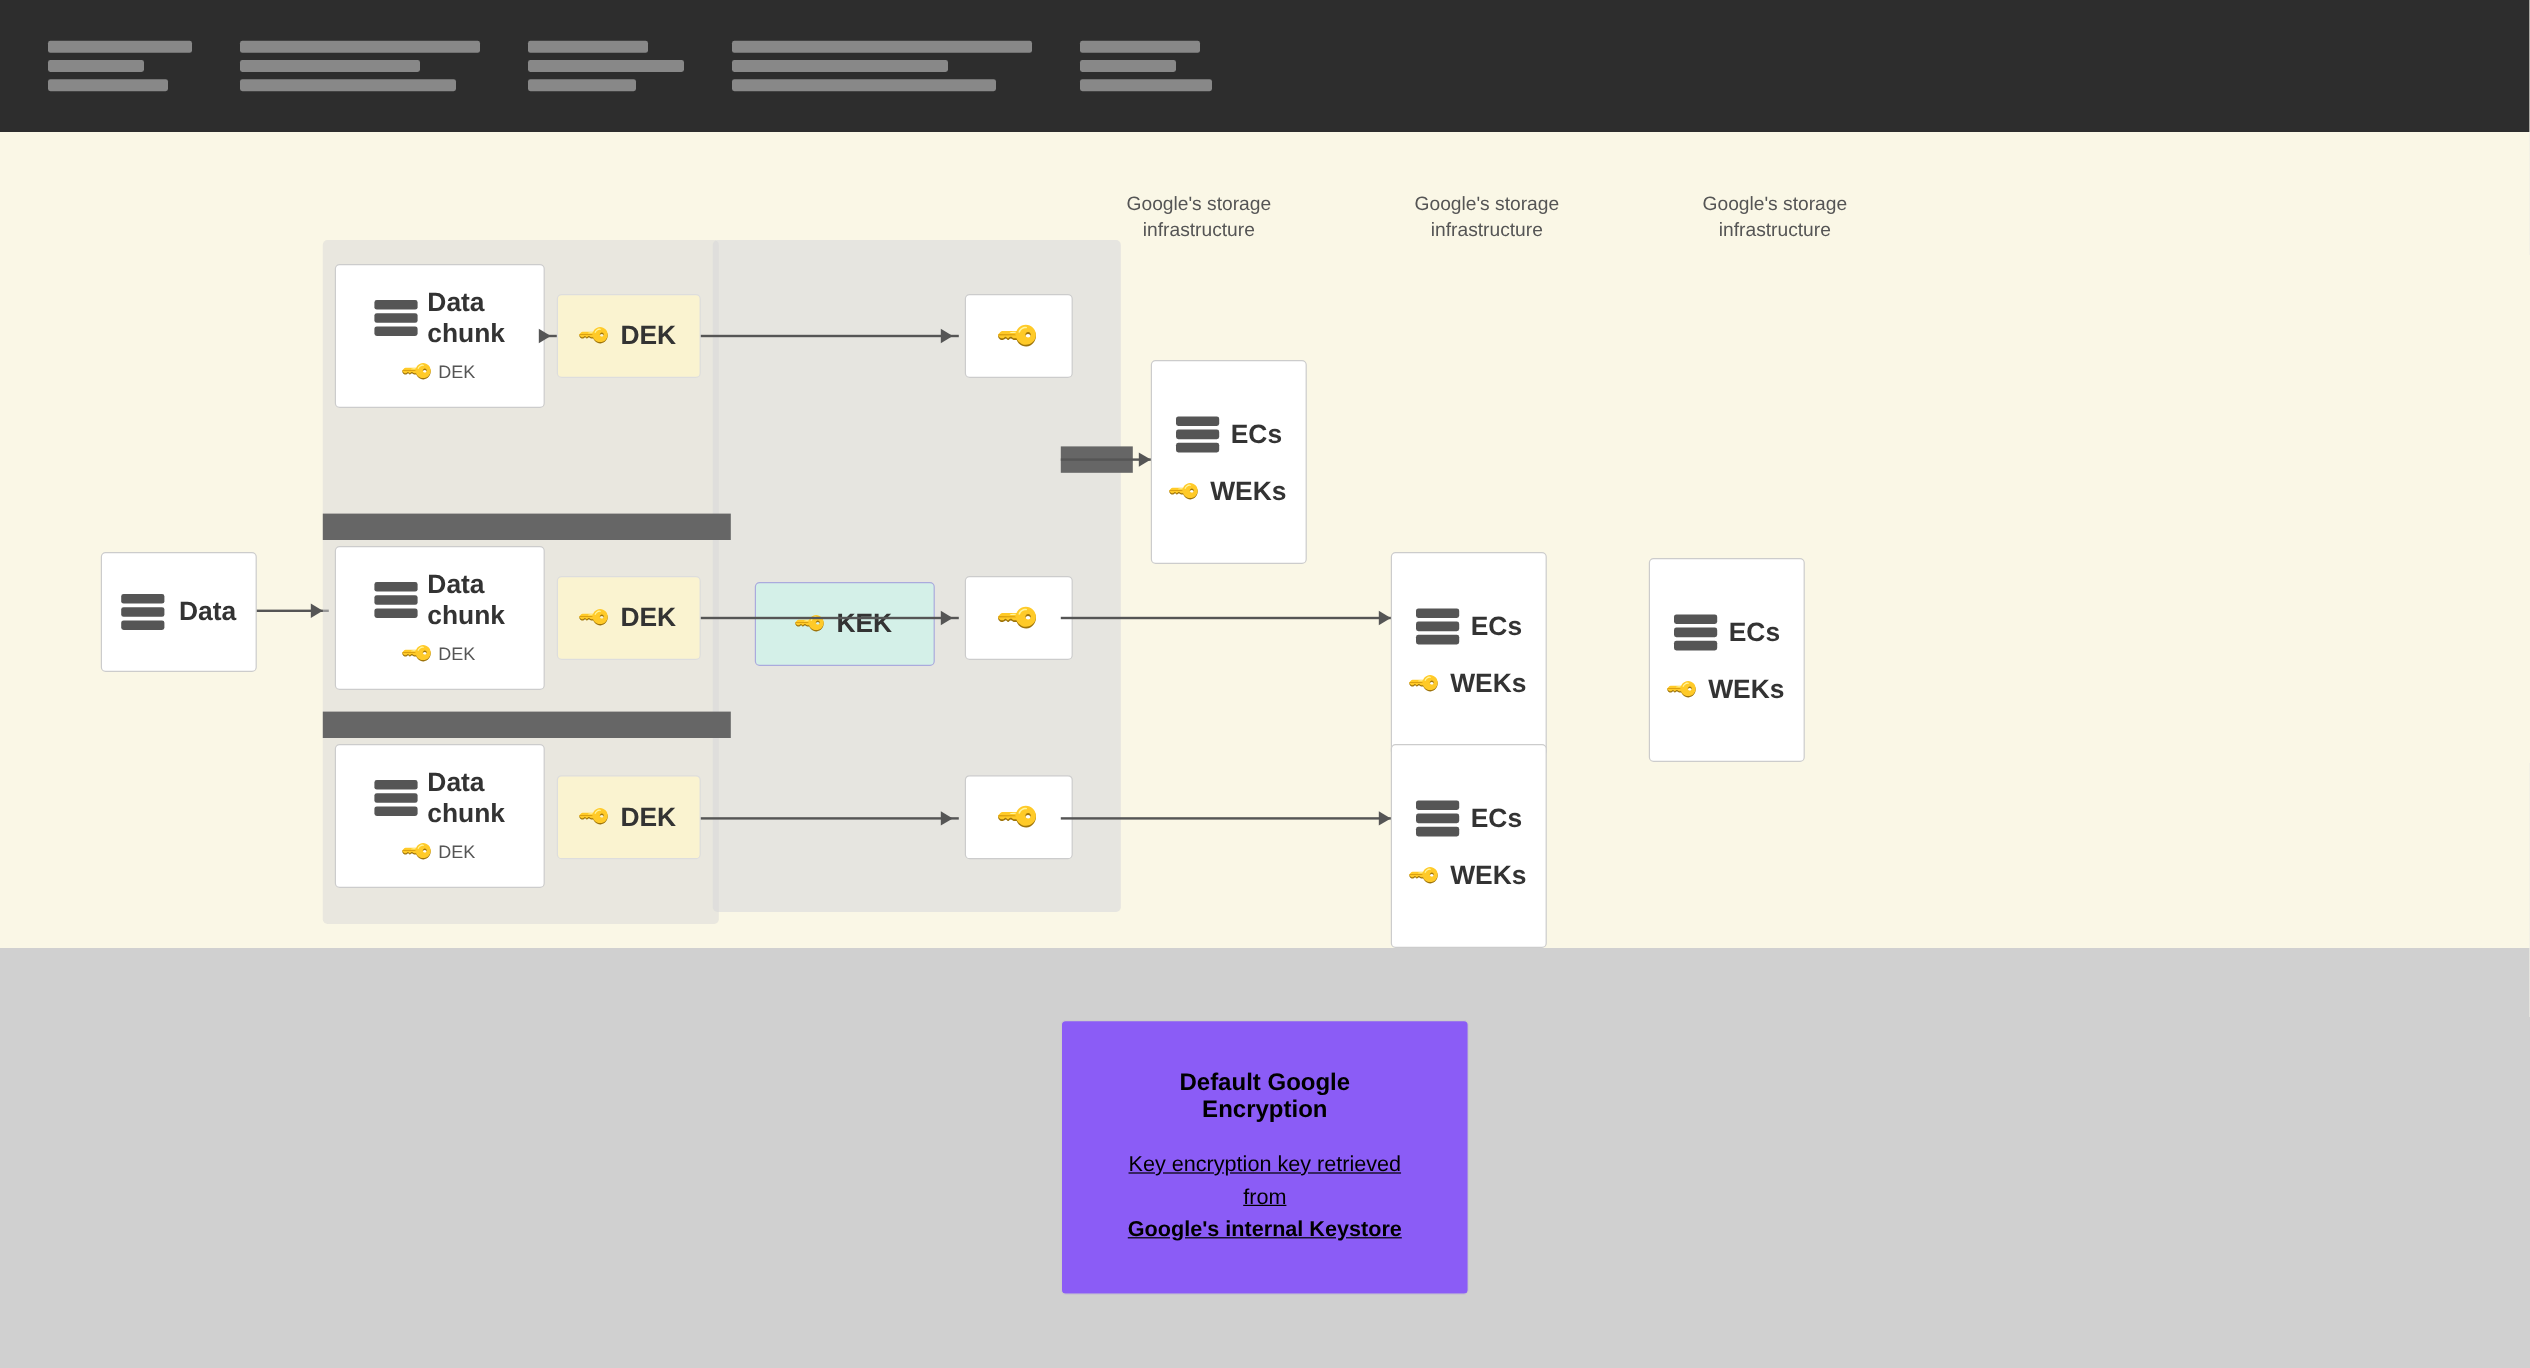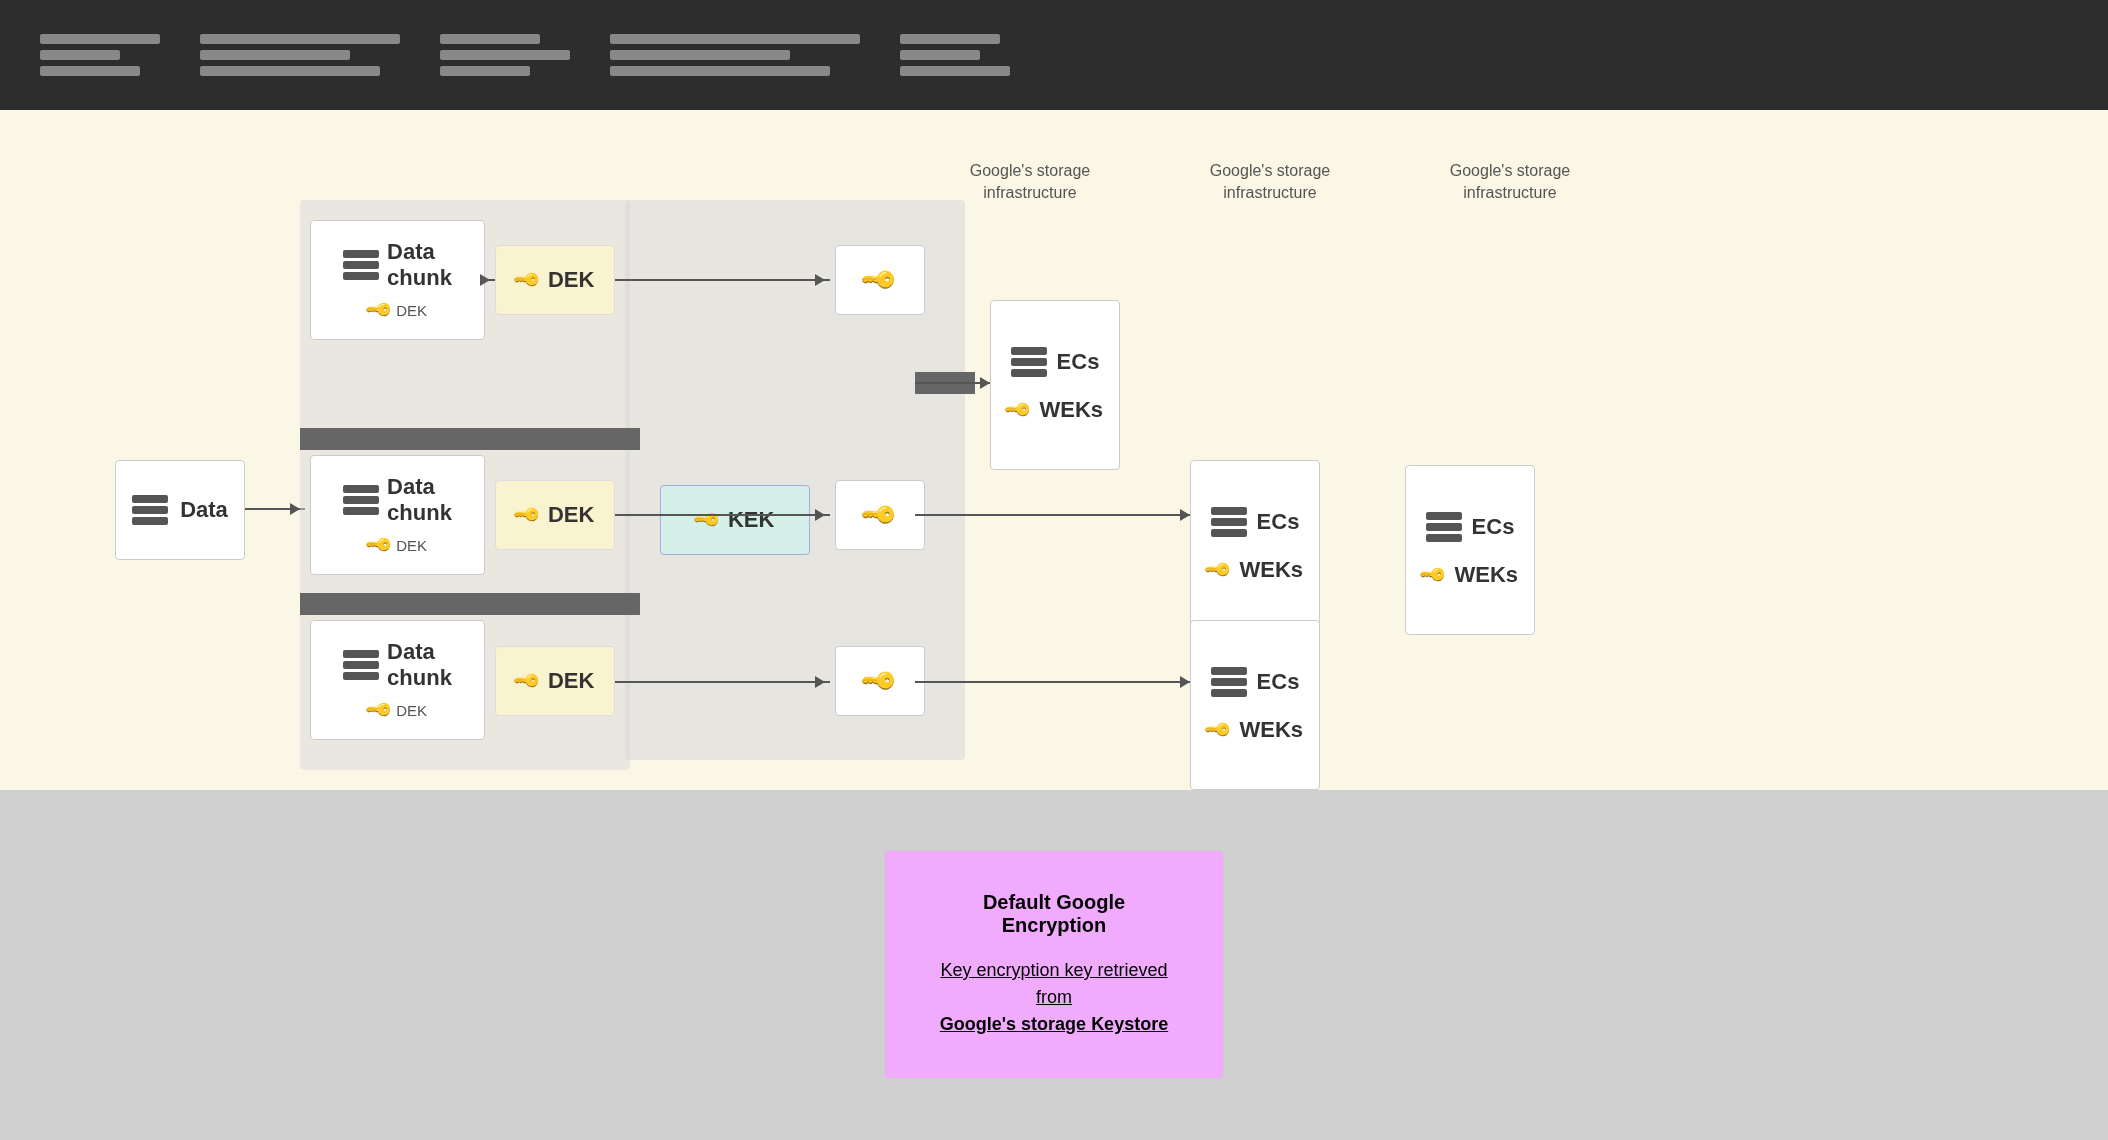--- a/index.html
+++ b/index.html
@@ -31,36 +31,36 @@
       background: #888;
       border-radius: 2px;
     }
 
     
     .diagram-area {
       background: #faf7e6;
       width: 100%;
       min-height: 660px;
       position: relative;
-      padding: 30px 95px;
+      padding: 30px 64px;
     }
 
     
     .bottom-bar {
       background: #d0d0d0;
       width: 100%;
       min-height: 370px;
       display: flex;
       align-items: flex-start;
       justify-content: center;
       padding: 60px 40px;
     }
 
     .legend-card {
-      background: #f0abfc;
+      background: #8b5cf6;
       border: 1px solid #ccc;
       border-radius: 4px;
       width: 340px;
       padding: 40px 50px;
       text-align: center;
     }
     .legend-card .title {
       font-weight: bold;
       font-size: 20px;
       margin-bottom: 20px;
@@ -399,16 +399,16 @@
     </div>
 
   </div>
 </div>
 
 <div class="bottom-bar">
   <div class="legend-card">
     <div class="title">Default Google Encryption</div>
     <div class="desc">
       <span>Key encryption key retrieved from</span><br>
-      <strong>Google's storage Keystore</strong>
+      <strong>Google's internal Keystore</strong>
     </div>
   </div>
 </div>
 
 </body></html>

